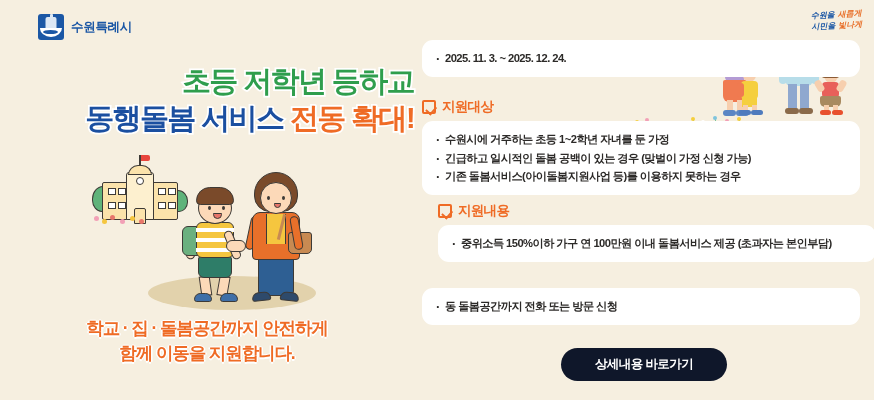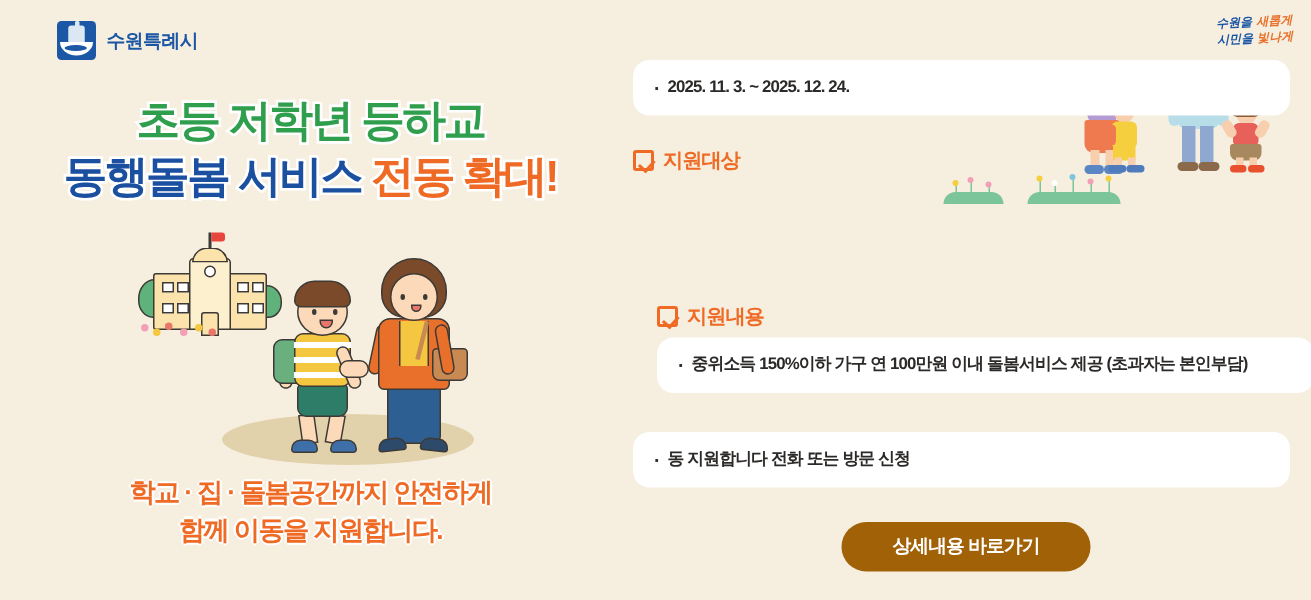--- a/index.html
+++ b/index.html
@@ -65,21 +65,21 @@
     position:absolute; top:42px; left:0; width:414px;
     text-align:center;
     font-size:17px; font-weight:bold; color:#1b4fa0;
     letter-spacing:-1px;
     text-shadow:0 1px 0 #fff, 0 -1px 0 #fff, 1px 0 0 #fff, -1px 0 0 #fff;
   }
 
   .headline { position:absolute; top:63px; left:0; width:414px; text-align:center; }
   .hl-line {
     font-size:29px; font-weight:bold; letter-spacing:-1.6px;
-    line-height:1.28; white-space:nowrap;
+    line-height:1.28; white-space:nowrap;text-align:right;
   }
   .hl-green  { color:#2f9e4d; }
   .hl-navy   { color:#1b4fa0; }
   .hl-orange { color:#ef6b25; }
   .outline-w {
     -webkit-text-stroke:3.5px #ffffff;
     paint-order:stroke fill;
   }
 
   
@@ -242,21 +242,21 @@
     font-weight:bold; font-size:13px; color:#2c2a28;
   }
 
   .s1 { position:absolute; top:40px; left:0; width:460px; }
   .s2 { position:absolute; top:98px; left:0; width:460px; }
   .s3 { position:absolute; top:202px; left:16px; width:460px; }
   .s4 { position:absolute; top:288px; left:0; width:460px; }
 
   .cta-wrap { position:absolute; top:348px; left:0; width:460px; text-align:center; }
   .cta {
-    display:inline-block; background:#a16207; color:#fff;
+    display:inline-block; background:#0f172a; color:#fff;
     font-size:12.5px; font-weight:bold; letter-spacing:-0.6px;
     padding:8px 34px; border-radius:18px; border:none; cursor:pointer;
   }
 </style>
 </head>
 <body>
 
 <div class="banner">
 
   <div class="city-logo">
@@ -446,38 +446,45 @@
             <li>2025. 11. 3. ~ 2025. 12. 24.</li>
           </ul>
         </div>
       </div>
 
       <div class="s2">
         <div class="sec-head">
           <span class="chk"></span>
           <span class="sec-title">지원대상</span>
         </div>
+        <div class="card">
+          <ul class="bullets">
+            <li>수원시에 거주하는 초등 1~2학년 자녀를 둔 가정</li>
+            <li>긴급하고 일시적인 돌봄 공백이 있는 경우 (맞벌이 가정 신청 가능)</li>
+            <li>기존 돌봄서비스(아이돌봄지원사업 등)를 이용하지 못하는 경우</li>
+          </ul>
+        </div>
       </div>
 
       <div class="s3">
         <div class="sec-head">
           <span class="chk"></span>
           <span class="sec-title">지원내용</span>
         </div>
         <div class="card">
           <ul class="bullets">
             <li>중위소득 150%이하 가구 연 100만원 이내 돌봄서비스 제공 (초과자는 본인부담)</li>
           </ul>
         </div>
       </div>
 
       <div class="s4">
         <div class="card">
           <ul class="bullets">
-            <li>동 지원합니다 전화 또는 방문 신청</li>
+            <li>동 돌봄공간까지 전화 또는 방문 신청</li>
           </ul>
         </div>
       </div>
 
       <div class="cta-wrap">
         <button class="cta">상세내용 바로가기</button>
       </div>
 
     </div>
   </div>

